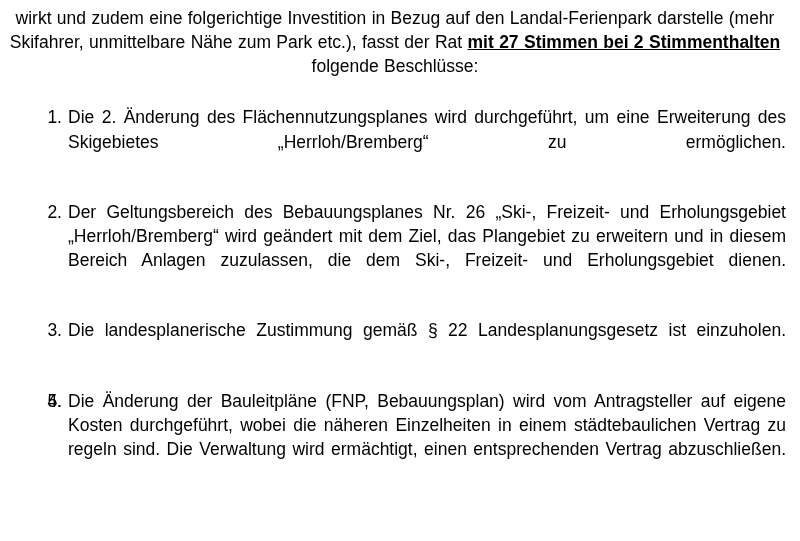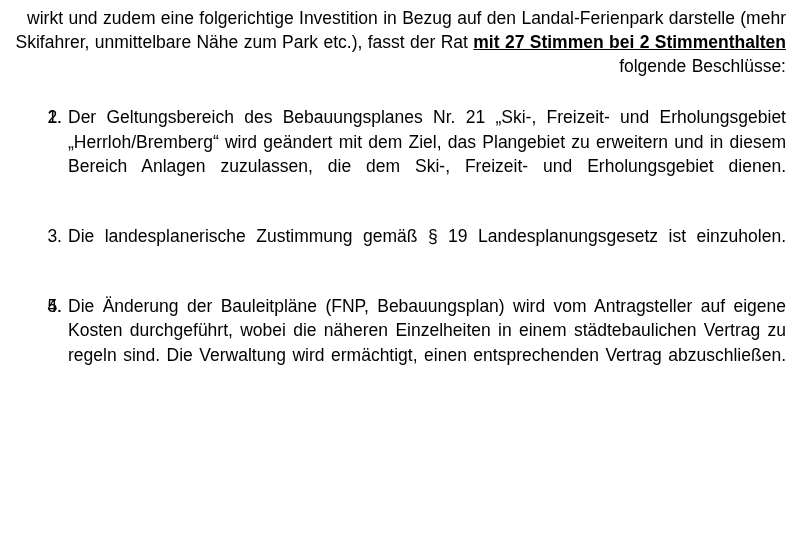--- a/index.html
+++ b/index.html
@@ -20,21 +20,21 @@
     width: 800px;
     height: 541px;
     padding: 0;
     box-sizing: border-box;
   }
   .intro {
     font-size: 17.5px;
     line-height: 1.38;
     margin: 0;
     padding: 6px 14px 0 4px;
-    text-align: right;
+    text-align: center;
     word-spacing: 0.5px;
   }
   .intro .underline-bold {
     font-weight: bold;
     text-decoration: underline;
   }
   ol.resolutions {
     list-style: none;
     margin: 0;
     padding: 0;
@@ -75,28 +75,29 @@
 </head>
 <body>
 
 <div class="page">
 
   <p class="intro"><span>wirkt und zudem eine folgerichtige Investition in Bezug auf den Landal-Ferienpark darstelle (mehr Skifahrer, unmittelbare Nähe zum Park etc.), fasst der Rat </span><span class="underline-bold">mit 27 Stimmen bei 2 Stimmenthalten</span><span> folgende Beschlüsse:</span></p>
 
   <ol class="resolutions">
     <li>
       <span class="marker">1.</span>
+      <span class="item-text">Die 2. Änderung des Flächennutzungsplanes wird durchgeführt, um eine Erweiterung des Skigebietes „Herrloh/Bremberg“ zu ermöglichen.</span>
     </li>
     <li>
       <span class="marker">2.</span>
-      <span class="item-text">Der Geltungsbereich des Bebauungsplanes Nr. 21 „Ski-, Freizeit- und Erholungsgebiet „Herrloh/Bremberg“ wird geändert mit dem Ziel, das Plangebiet zu erweitern und in diesem Bereich Anlagen zuzulassen, die dem Ski-, Freizeit- und Erholungsgebiet dienen.</span>
+      <span class="item-text">Der Geltungsbereich des Bebauungsplanes Nr. 26 „Ski-, Freizeit- und Erholungsgebiet „Herrloh/Bremberg“ wird geändert mit dem Ziel, das Plangebiet zu erweitern und in diesem Bereich Anlagen zuzulassen, die dem Ski-, Freizeit- und Erholungsgebiet dienen.</span>
     </li>
     <li>
       <span class="marker">3.</span>
-      <span class="item-text">Die landesplanerische Zustimmung gemäß § 19 Landesplanungsgesetz ist einzuholen.</span>
+      <span class="item-text">Die landesplanerische Zustimmung gemäß § 22 Landesplanungsgesetz ist einzuholen.</span>
     </li>
     <li>
       <span class="marker">4.</span>
     </li>
     <li>
       <span class="marker">5.</span>
       <span class="item-text">Die Änderung der Bauleitpläne (FNP, Bebauungsplan) wird vom Antragsteller auf eigene Kosten durchgeführt, wobei die näheren Einzelheiten in einem städtebaulichen Vertrag zu regeln sind. Die Verwaltung wird ermächtigt, einen entsprechenden Vertrag abzuschließen.</span>
     </li>
   </ol>
 

